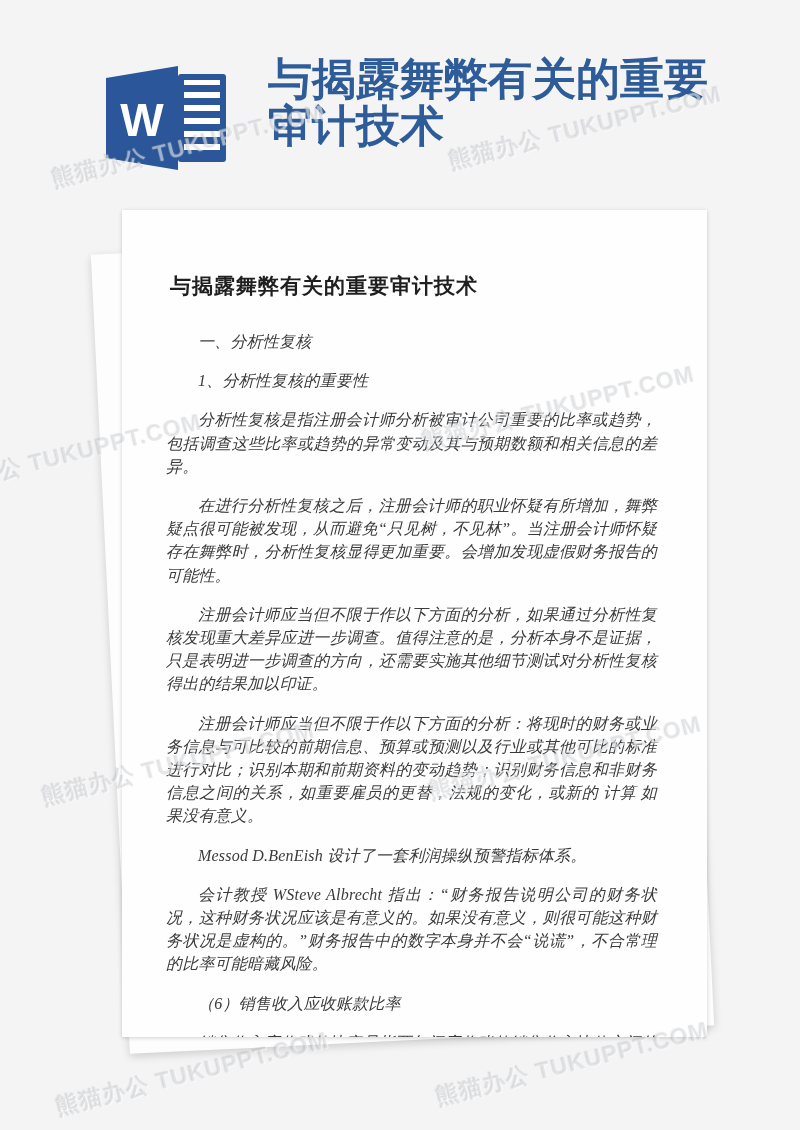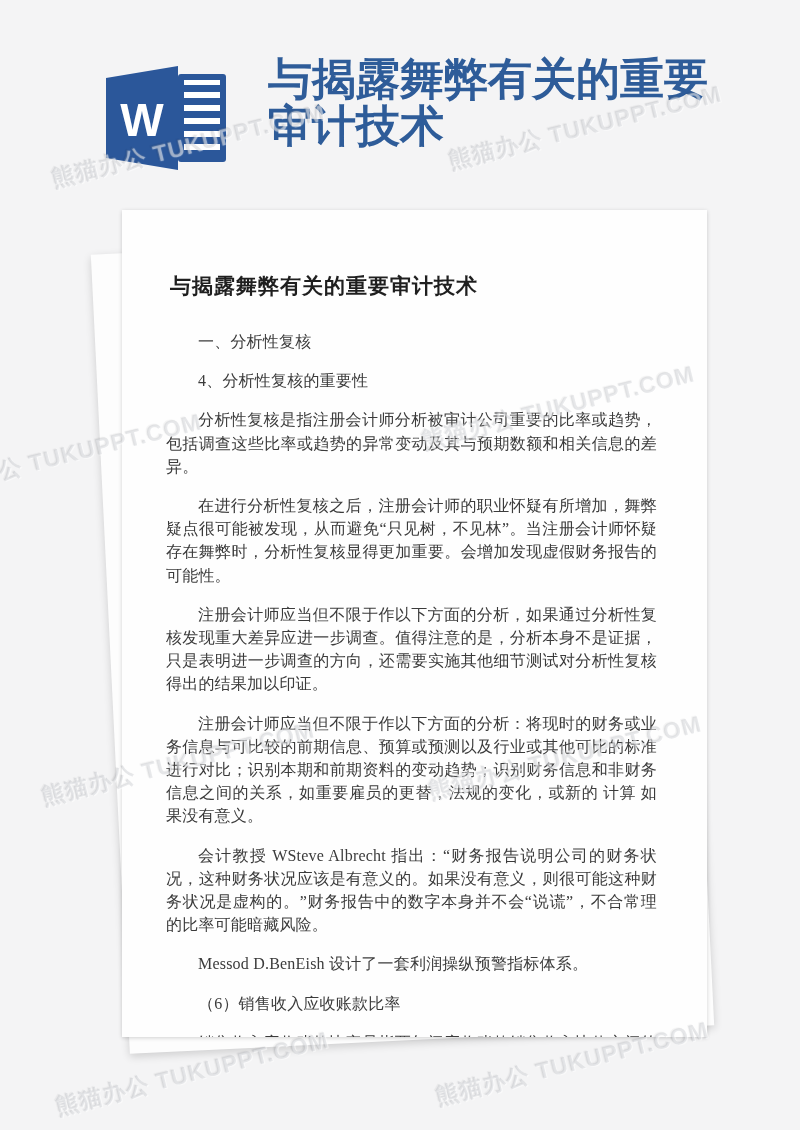--- a/index.html
+++ b/index.html
@@ -26,21 +26,21 @@
     position:absolute;left:122px;top:210px;width:585px;height:827px;
     background:#fefefe;box-shadow:0 1px 4px rgba(0,0,0,0.18);z-index:2;
     box-sizing:border-box;padding:62px 50px 0 44px;overflow:hidden;
   }
   .doc-title{
     font-size:21px;font-weight:700;color:#1f1f1f;
     margin:0 0 30px 4px;letter-spacing:1px;
   }
   .doc-body p{
     margin:16px 0 5px 0;font-size:16px;line-height:23.2px;color:#3b3b3b;
-    text-indent:2em;text-align:justify;letter-spacing:0.2px;
+    text-indent:2em;text-align:justify;letter-spacing:0.2px;font-style:italic;
   }
   
   .wm-layer{position:absolute;left:0;top:0;width:800px;height:1130px;z-index:3;pointer-events:none;}
   .wm{
     position:absolute;white-space:nowrap;
     font-family:"Liberation Sans","DejaVu Sans",sans-serif;
     font-weight:700;font-size:23px;letter-spacing:1px;
     color:rgba(128,136,150,0.17);
     text-shadow:1px 1px 1px rgba(255,255,255,0.6),-1px -1px 1px rgba(0,0,0,0.05);
     transform:rotate(-14deg);
@@ -74,27 +74,27 @@
   </svg>
   <div class="header-title">与揭露舞弊有关的重要审计技术</div>
 </div>
 
 <div class="back-page"></div>
 
 <div class="doc-page">
   <h1 class="doc-title">与揭露舞弊有关的重要审计技术</h1>
   <div class="doc-body">
     <p>一、分析性复核</p>
-    <p>4、分析性复核的重要性</p>
+    <p>1、分析性复核的重要性</p>
     <p>分析性复核是指注册会计师分析被审计公司重要的比率或趋势，包括调查这些比率或趋势的异常变动及其与预期数额和相关信息的差异。</p>
     <p>在进行分析性复核之后，注册会计师的职业怀疑有所增加，舞弊疑点很可能被发现，从而避免“只见树，不见林”。当注册会计师怀疑存在舞弊时，分析性复核显得更加重要。会增加发现虚假财务报告的可能性。</p>
     <p>注册会计师应当但不限于作以下方面的分析，如果通过分析性复核发现重大差异应进一步调查。值得注意的是，分析本身不是证据，只是表明进一步调查的方向，还需要实施其他细节测试对分析性复核得出的结果加以印证。</p>
     <p>注册会计师应当但不限于作以下方面的分析：将现时的财务或业务信息与可比较的前期信息、预算或预测以及行业或其他可比的标准进行对比；识别本期和前期资料的变动趋势；识别财务信息和非财务信息之间的关系，如重要雇员的更替，法规的变化，或新的 计算 如果没有意义。</p>
+    <p>Messod D.BenEish 设计了一套利润操纵预警指标体系。</p>
     <p>会计教授 WSteve Albrecht 指出：“财务报告说明公司的财务状况，这种财务状况应该是有意义的。如果没有意义，则很可能这种财务状况是虚构的。”财务报告中的数字本身并不会“说谎”，不合常理的比率可能暗藏风险。</p>
-    <p>Messod D.BenEish 设计了一套利润操纵预警指标体系。</p>
     <p>（6）销售收入应收账款比率</p>
     <p>销售收入应收账款比率是指两年间应收账款销售收入比值之间的比率，其计算公式为：</p>
 
   </div>
 </div>
 
 <div class="wm-layer">
   <div class="wm wm1">熊猫办公 TUKUPPT.COM</div>
   <div class="wm wm2">熊猫办公 TUKUPPT.COM</div>
   <div class="wm wm3">熊猫办公 TUKUPPT.COM</div>

